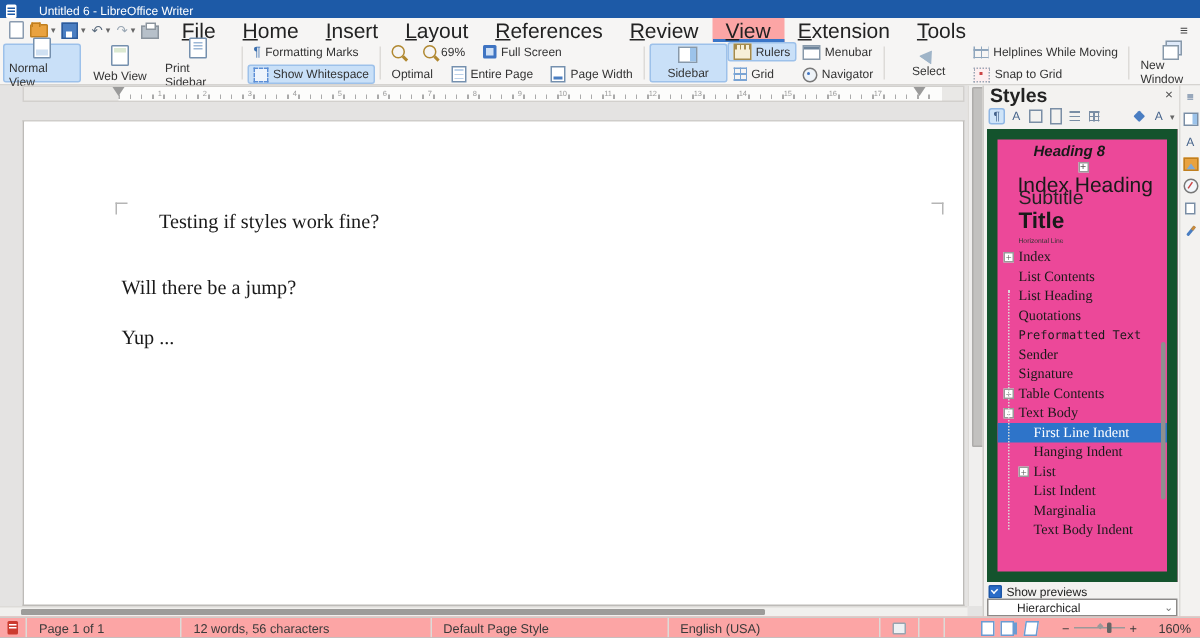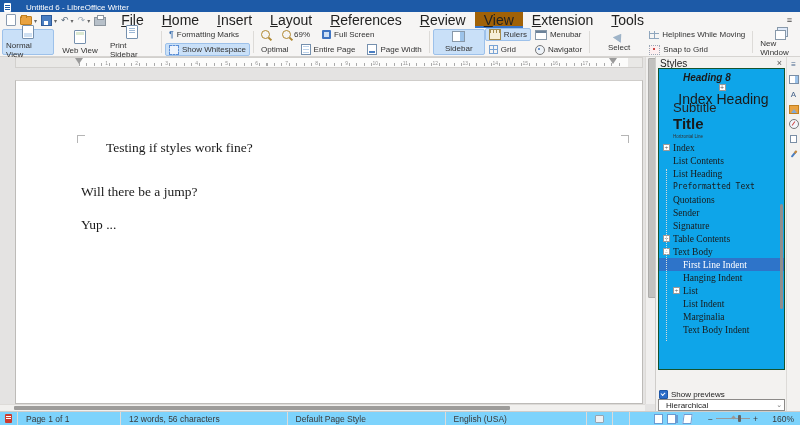--- a/index.html
+++ b/index.html
@@ -22,21 +22,21 @@
   .ic-open::before{content:"";position:absolute;left:0;top:-2px;width:4px;height:2px;background:#e9a23f;border:1px solid #c07f1f;border-bottom:none;}
   .ic-save{width:9px;height:9px;background:#4a7ec2;border:1px solid #2c5a9a;position:relative;}
   .ic-save::after{content:"";position:absolute;left:2px;bottom:0;width:4px;height:4px;background:#fff;}
   .glyph{font-size:9px;line-height:10px;color:#5a6b7d;}
   .ic-print{width:10px;height:7px;background:#b7c0c9;border:1px solid #8b949d;position:relative;margin-top:2px;}
   .ic-print::before{content:"";position:absolute;left:2px;top:-3px;width:5px;height:3px;background:#fff;border:1px solid #8b949d;}
   .menus{display:flex;align-items:stretch;}
   .menu-item{display:flex;align-items:center;padding:0 9px;font-size:14px;color:#222;cursor:default;}
   .menu-item>span{display:block;}
   .menu-item>span::first-letter{text-decoration:underline;}
-  .menu-item.active{background:#a16207;box-shadow:inset 0 -2px 0 #3a76c8;}
+  .menu-item.active{background:#fca5a5;box-shadow:inset 0 -2px 0 #3a76c8;}
   .hamburger{margin-left:auto;margin-right:8px;align-self:center;font-size:9px;color:#444;}
 
   
   .toolbar{left:0;top:28px;width:800px;height:29px;background:#f6f5f4;border-bottom:1px solid #d6d4d1;
            display:flex;align-items:center;padding:0 2px;box-sizing:border-box;font-size:8px;color:#333;}
   .vsep{width:1px;height:22px;background:#dddbd8;margin:0 3px;flex:0 0 auto;}
   .bigbtn{display:flex;flex-direction:column;align-items:center;justify-content:center;gap:2px;
           min-width:44px;height:24px;padding:0 3px;border:1px solid transparent;border-radius:2px;}
   .bigbtn.active{background:#c9e0f8;border-color:#9dc1ea;}
   .stack2{display:flex;flex-direction:column;gap:2px;justify-content:center;}
@@ -96,70 +96,70 @@
 
   
   .vscroll{left:645px;top:57px;width:10px;height:347px;background:#f0efee;border-left:1px solid #dddbd8;box-sizing:border-box;}
   .vthumb{position:absolute;left:2px;top:1px;width:6px;height:238px;background:#c2c1bf;border:1px solid #adacaa;border-radius:1px;}
   .hscroll{left:0;top:404px;width:645px;height:7px;background:#f1f0ee;border-top:1px solid #dddbd8;box-sizing:border-box;}
   .hthumb{position:absolute;left:14px;top:1px;width:496px;height:4px;background:#9d9c9a;border-radius:1px;}
 
   
   .sidebar{left:655px;top:57px;width:145px;height:354px;background:#f3f2f0;border-left:1px solid #cfcdca;box-sizing:border-box;}
   .sb-header{position:absolute;left:0;top:0;width:130px;height:12px;display:flex;align-items:center;padding:0 4px;box-sizing:border-box;}
-  .sb-title{font-size:10px;font-weight:normal;color:#222;}
+  .sb-title{font-size:13px;font-weight:bold;color:#222;}
   .sb-close{margin-left:auto;font-size:9px;color:#555;line-height:8px;}
   .sb-iconbar{position:absolute;left:0;top:13px;width:130px;height:15px;display:flex;align-items:center;gap:2px;padding:0 3px;box-sizing:border-box;}
   .pi{width:11px;height:11px;border:1px solid transparent;border-radius:2px;display:flex;align-items:center;justify-content:center;font-size:8px;color:#44628a;box-sizing:border-box;flex:0 0 auto;}
   .pi.active{background:#cfe4f8;border-color:#8fb6e4;}
   .pi .box{width:7px;height:7px;border:1px solid #7a8ea5;}
   .pi .lines{width:7px;height:7px;background:repeating-linear-gradient(0deg,#7a8ea5 0 1px,transparent 1px 3px);}
   .pi .tbl{width:7px;height:7px;background:repeating-linear-gradient(90deg,#7a8ea5 0 1px,transparent 1px 3px),repeating-linear-gradient(0deg,#7a8ea5 0 1px,transparent 1px 3px);}
   .pi .fill{width:7px;height:7px;background:#4a7ec2;transform:rotate(45deg) scale(.8);border-radius:1px;}
   .sb-spacer{flex:1;}
   .sb-dd{font-size:6px;color:#666;}
 
-  .sb-list{position:absolute;left:2px;top:11px;width:127px;height:302px;background:#0ea5e9;border:1px solid #14532d;box-sizing:border-box;overflow:hidden;padding-top:2px;}
+  .sb-list{position:absolute;left:2px;top:29px;width:127px;height:302px;background:#ec4899;border:7px solid #14532d;box-sizing:border-box;overflow:hidden;padding-top:2px;}
   .srow{display:flex;align-items:center;height:13px;padding-left:4px;white-space:nowrap;color:#1a1a1a;}
   .srow .exp{width:7px;height:7px;margin-right:3px;flex:0 0 auto;font-size:7px;line-height:6px;text-align:center;color:#555;box-sizing:border-box;}
   .srow .exp:not(:empty){border:1px solid #9a9a9a;background:#fff;}
   .srow.ind1{padding-left:14px;}
   .srow.selected{background:#2e74c9;color:#fff;}
   .s-h8{font-family:"Liberation Sans",sans-serif;font-weight:bold;font-style:italic;font-size:10px;height:13px;}
   .s-h9{font-weight:bold;font-size:9px;height:12px;}
   .s-h10{font-weight:bold;font-size:8.5px;height:12px;}
   .s-idxh{font-weight:normal;font-size:14px;height:16px;flex-direction:column;}
   .s-subtitle{font-size:13px;color:#222;height:15px;}
   .s-title{font-weight:bold;font-size:15px;height:17px;}
   .s-hline{font-size:4.5px;height:9px;color:#333;}
   .s-serif{font-family:"Liberation Serif",serif;font-size:9.5px;}
   .s-mono{font-family:"DejaVu Sans Mono",monospace;font-size:8px;}
   .sb-listscroll{position:absolute;right:1px;top:135px;width:3px;height:105px;background:#8f8f8f;border-radius:2px;}
   .treeline{position:absolute;left:7px;top:100px;bottom:28px;width:0;border-left:1px dotted #d9d9d9;}
 
   .sb-previews{position:absolute;left:3px;top:332px;height:10px;display:flex;align-items:center;gap:3px;font-size:8px;color:#222;}
   .cbx{width:7px;height:7px;background:#2a6cc8;border:1px solid #1d56a6;border-radius:1px;position:relative;}
   .cbx::after{content:"";position:absolute;left:1px;top:1px;width:3px;height:2px;border-left:1px solid #fff;border-bottom:1px solid #fff;transform:rotate(-45deg);}
-  .sb-filter{position:absolute;left:2px;top:342px;width:127px;height:12px;background:#fff;border:1px solid #8c8a88;box-sizing:border-box;display:flex;align-items:center;font-size:8px;color:#222;padding-left:7px;}
+  .sb-filter{position:absolute;left:2px;top:342px;width:127px;height:12px;background:#fff;border:1px solid #8c8a88;box-sizing:border-box;display:flex;align-items:center;font-size:8px;color:#222;padding-left:19px;}
   .sb-filter .chev{margin-left:auto;margin-right:2px;color:#777;font-size:7px;}
 
   .tabstrip{position:absolute;right:0;top:0;bottom:0;width:14px;border-left:1px solid #dddbd8;display:flex;flex-direction:column;align-items:center;gap:5px;padding-top:2px;box-sizing:border-box;}
   .ts{width:10px;height:10px;display:flex;align-items:center;justify-content:center;font-size:8px;color:#44628a;flex:0 0 auto;}
   .ts .panel{width:8px;height:7px;border:1px solid #7a8ea5;position:relative;background:#fff;}
   .ts .panel::after{content:"";position:absolute;right:0;top:0;bottom:0;width:3px;background:#9cc3ea;}
   .ts .gal{width:8px;height:7px;background:#e9a23f;border:1px solid #c07f1f;position:relative;overflow:hidden;}
   .ts .gal::after{content:"";position:absolute;left:1px;bottom:0;width:0;height:0;border-left:3px solid transparent;border-right:3px solid transparent;border-bottom:4px solid #7fa9d8;}
   .ts .comp{width:8px;height:8px;border:1px solid #777;border-radius:50%;position:relative;background:#f2f6fb;}
   .ts .comp::after{content:"";position:absolute;left:3px;top:1px;width:1px;height:5px;background:#c44;transform:rotate(35deg);}
   .ts .page{width:7px;height:8px;border:1px solid #7a8ea5;background:#fff;}
   .ts .brush{width:2px;height:8px;background:#4a7ec2;transform:rotate(40deg);border-radius:1px;}
   .ts .brush::after{content:"";display:block;width:2px;height:3px;background:#c98a3a;}
 
   
-  .statusbar{left:0;top:411px;width:800px;height:14px;background:#7dd3fc;border-top:1px solid #cfcdca;
+  .statusbar{left:0;top:411px;width:800px;height:14px;background:#fca5a5;border-top:1px solid #cfcdca;
              display:flex;align-items:flex-start;font-size:8.5px;color:#3a3a3a;box-sizing:border-box;}
   .scell{height:100%;display:flex;align-items:center;border-right:1px solid #dddbd8;padding:0 8px;box-sizing:border-box;white-space:nowrap;}
   .ic-mod{width:7px;height:9px;background:#cc3b2f;border-radius:1px;position:relative;}
   .ic-mod::after{content:"";position:absolute;left:1px;top:2px;right:1px;height:1px;background:#fff;box-shadow:0 2px 0 #fff;}
   .ic-ins{width:9px;height:6px;border:1px solid #98a4b0;border-radius:1px;background:#eef1f4;}
   .vw{width:7px;height:8px;border:1px solid #6b9bd2;background:#fff;flex:0 0 auto;}
   .vw2{box-shadow:3px 0 0 -1px #6b9bd2;}
   .vwbook{transform:skewX(-8deg);}
   .slider{display:flex;align-items:center;gap:3px;}
   .slider .track{width:34px;height:1px;background:#999;position:relative;}
@@ -441,28 +441,28 @@
         <div class="srow s-serif">
           <span class="exp"></span>
           <span class="slabel">List Contents</span>
         </div>
 
         <div class="srow s-serif">
           <span class="exp"></span>
           <span class="slabel">List Heading</span>
         </div>
 
+        <div class="srow s-serif">
+          <span class="exp"></span>
+          <span class="slabel">Quotations</span>
+        </div>
+
         <div class="srow s-mono">
           <span class="exp"></span>
           <span class="slabel">Preformatted Text</span>
-        </div>
-
-        <div class="srow s-serif">
-          <span class="exp"></span>
-          <span class="slabel">Quotations</span>
         </div>
 
         <div class="srow s-serif">
           <span class="exp"></span>
           <span class="slabel">Sender</span>
         </div>
 
         <div class="srow s-serif">
           <span class="exp"></span>
           <span class="slabel">Signature</span>

